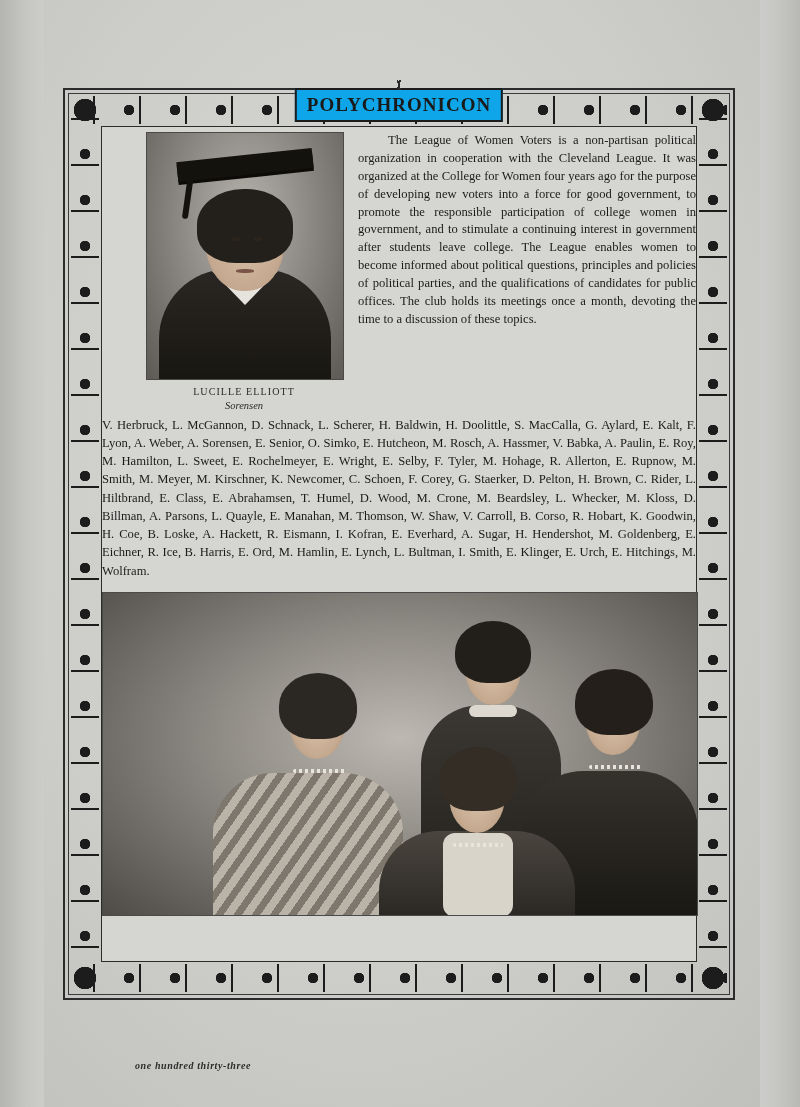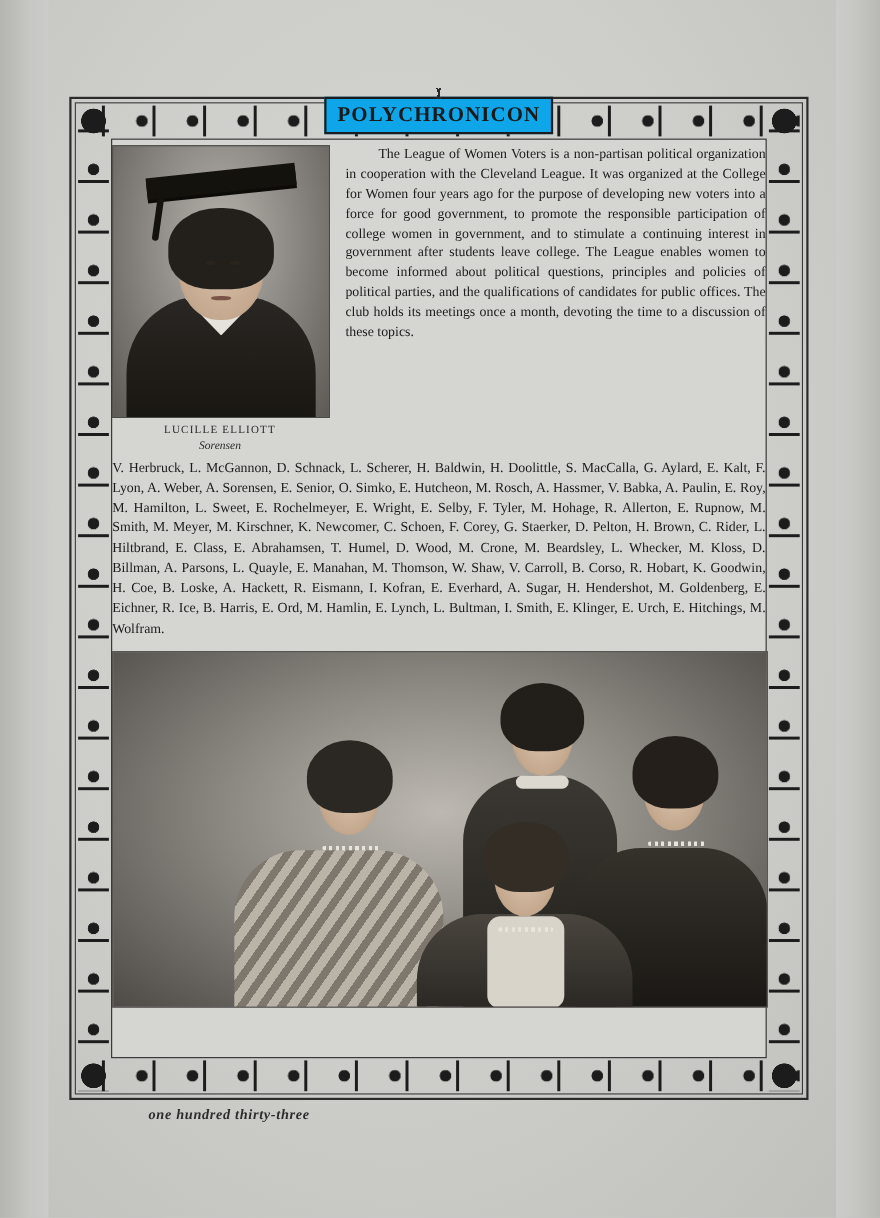--- a/index.html
+++ b/index.html
@@ -160,20 +160,21 @@
     color: #151515;
   }
   .top-row {
     display: flex;
     align-items: flex-start;
   }
   .portrait-wrap {
     width: 196px;
     flex: 0 0 196px;
     margin-right: 16px;
+    margin-left: 44px;
   }
   .portrait {
     width: 196px;
     height: 246px;
     position: relative;
     overflow: hidden;
     background: #6d6a66;
     border: 1px solid #4a4a48;
   }
   
@@ -321,22 +322,22 @@
   }
   .g-pearls {
     position: absolute;
     height: 4px;
     background: repeating-linear-gradient(to right, #e9e5dd 0 3px, transparent 3px 6px);
     border-radius: 3px;
   }
   .folio {
     position: absolute;
     left: 135px;
-    top: 1005px;
-    font-size: 13px;
+    top: 1060px;
+    font-size: 10px;
     font-style: italic;
     font-weight: 700;
     letter-spacing: 0.6px;
     color: #2c2c2c;
   }
 </style>
 </head>
 <body>
 
 <div class="page">

